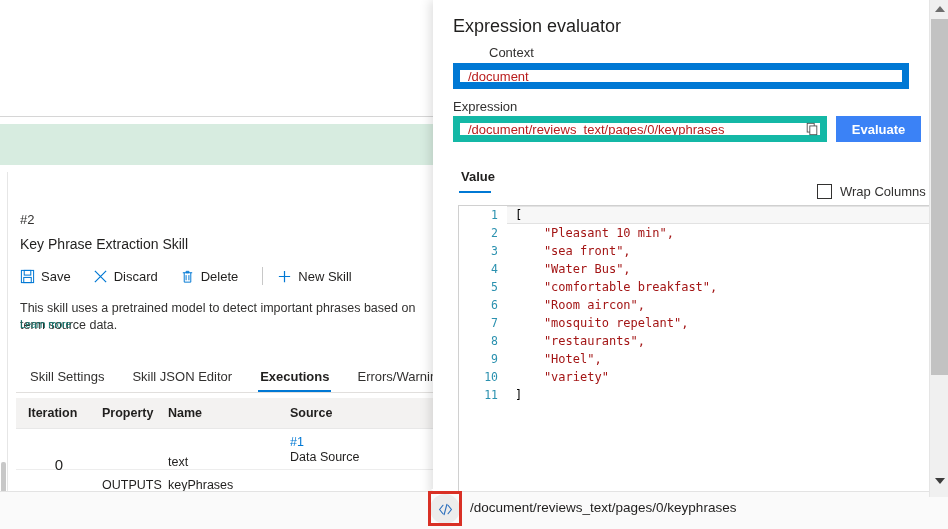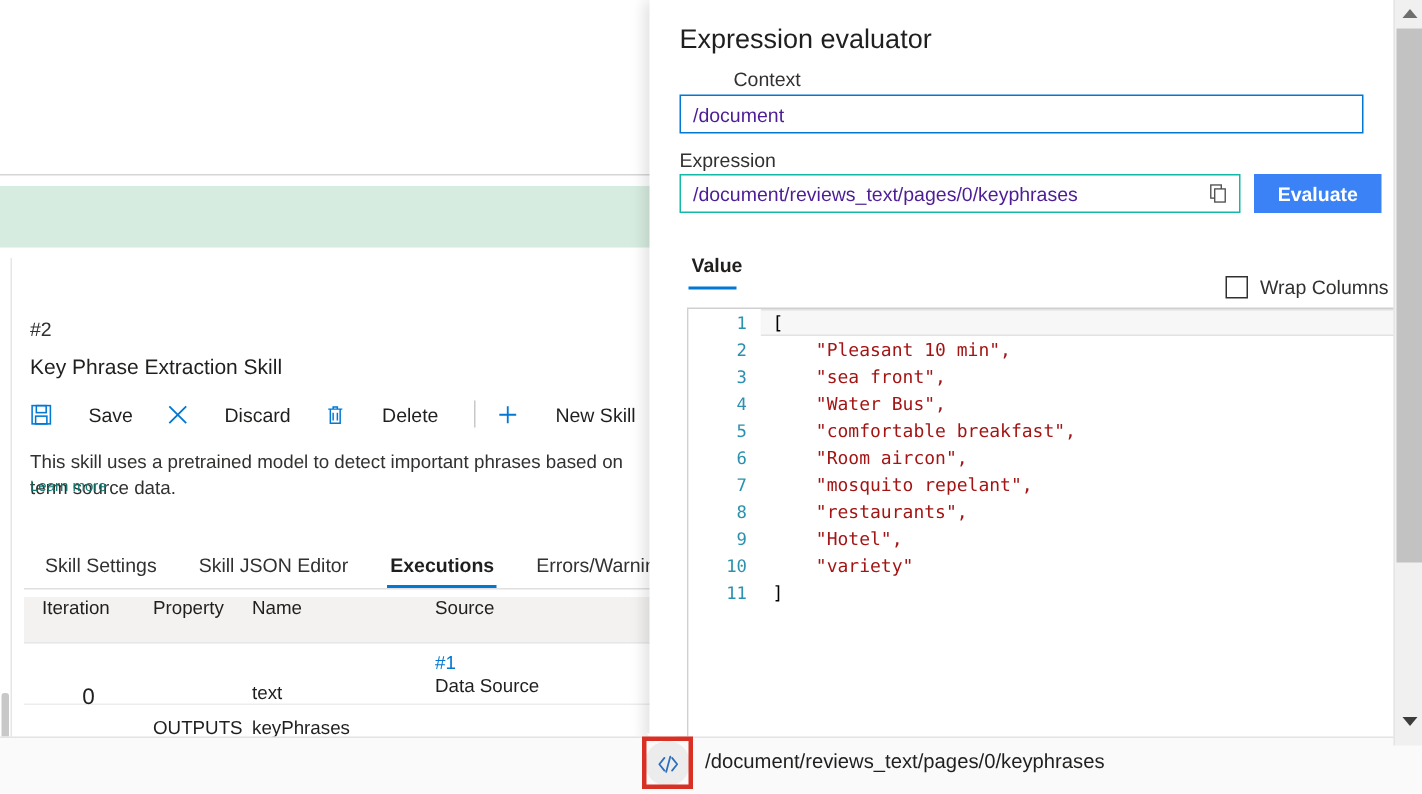--- a/index.html
+++ b/index.html
@@ -21,37 +21,37 @@
 
   
   .skill-pane{position:absolute;left:0;top:172px;width:470px;height:357px;background:#fff;}
   .left-rail{position:absolute;left:0;top:172px;width:7px;height:357px;background:#fff;border-right:1px solid #e6e6e6;}
   .left-rail-thumb{position:absolute;left:1px;top:290px;width:5px;height:52px;background:#c8c8c8;border-radius:2px;}
 
   .skill-num{position:absolute;left:20px;top:212px;font-size:13px;color:#323130;}
   .skill-title{position:absolute;left:20px;top:236px;font-size:14px;color:#201f1e;}
 
   .cmdbar{position:absolute;left:20px;top:264px;display:flex;align-items:center;gap:0px;height:24px;}
-  .cmd{display:flex;align-items:center;gap:24px;padding:2px 10px 2px 0;margin-right:12px;cursor:pointer;text-align:center;}
+  .cmd{display:flex;align-items:center;gap:6px;padding:2px 10px 2px 0;margin-right:12px;cursor:pointer;text-align:center;}
   .cmd .lbl{font-size:13px;color:#201f1e;}
   .cmd svg{display:block;}
   .cmd-sep{width:1px;height:18px;background:#c8c8c8;margin:0 14px 0 2px;}
 
   .desc{position:absolute;left:20px;top:300px;width:420px;font-size:12.5px;line-height:17px;color:#323130;}
   .learn-more{position:absolute;left:20px;top:319px;font-size:10px;color:#0f766e;cursor:pointer;}
 
   .tabs{position:absolute;left:16px;top:362px;display:flex;align-items:flex-end;height:30px;}
   .tab{padding:4px 14px 8px 14px;font-size:13px;color:#323130;cursor:pointer;position:relative;white-space:nowrap;}
   .tab.active{font-weight:bold;color:#201f1e;}
   .tab.active:after{content:"";position:absolute;left:12px;right:12px;bottom:0;height:2px;background:#0078d4;}
   .tabs-underline{position:absolute;left:16px;top:392px;width:424px;height:1px;background:#e1dfdd;}
 
   
   .tbl{position:absolute;left:16px;top:398px;width:424px;}
-  .tbl .thead{display:flex;height:30px;background:#f3f2f1;border-bottom:1px solid #e8e8e8;}
+  .tbl .thead{display:flex;height:30px;align-items:center;background:#f3f2f1;border-bottom:1px solid #e8e8e8;font-weight:bold;}
   .th{font-size:12.5px;color:#201f1e;}
   .c-iter{width:86px;padding-left:12px;box-sizing:border-box;}
   .c-prop{width:66px;}
   .c-name{width:122px;}
   .c-src{width:140px;}
   .row{display:flex;border-bottom:1px solid #ededed;min-height:30px;align-items:center;}
   .cell{font-size:12.5px;color:#201f1e;}
   .blue-link{color:#0078d4;}
   .src-multi{line-height:15px;padding:4px 0;}
   .tbl-body{position:relative;}
@@ -60,22 +60,22 @@
 
   
   .panel{position:absolute;left:433px;top:0;width:496px;height:497px;background:#ffffff;
          box-shadow:-3px 0 10px rgba(0,0,0,0.13);}
   .panel-title{position:absolute;left:20px;top:16px;font-size:18px;color:#201f1e;}
 
   .field-label{position:absolute;font-size:13px;color:#323130;}
   .lbl-context{left:20px;top:45px;margin-left:36px;}
   .lbl-expression{left:20px;top:99px;}
 
-  .inp{position:absolute;box-sizing:border-box;height:26px;border:1px solid #14b8a6;background:#fff;
-       font-family:"Liberation Sans",sans-serif;font-size:13px;color:#4c1d95;padding:0 8px;outline:none;}
+  .inp{position:absolute;box-sizing:border-box;height:26px;border:7px solid #14b8a6;background:#fff;
+       font-family:"Liberation Sans",sans-serif;font-size:13px;color:#b91c1c;padding:0 8px;outline:none;}
   .inp-context{left:20px;top:63px;width:456px;border-color:#0078d4;}
   .inp-expr{left:20px;top:116px;width:374px;padding-right:30px;}
   .copy-btn{position:absolute;left:366px;top:117px;width:26px;height:24px;display:flex;align-items:center;justify-content:center;cursor:pointer;}
   .eval-btn{position:absolute;left:403px;top:116px;width:85px;height:26px;background:#3b82f6;color:#fff;border:none;
             font-family:"Liberation Sans",sans-serif;font-size:13px;font-weight:bold;cursor:pointer;}
 
   .value-tab{position:absolute;left:28px;top:169px;font-size:13px;font-weight:bold;color:#201f1e;padding-bottom:18px;}
   .value-underline{position:absolute;left:26px;top:191px;width:32px;height:2px;background:#0078d4;}
 
   .wrap-cols{position:absolute;left:384px;top:184px;display:flex;align-items:center;gap:8px;cursor:pointer;}

